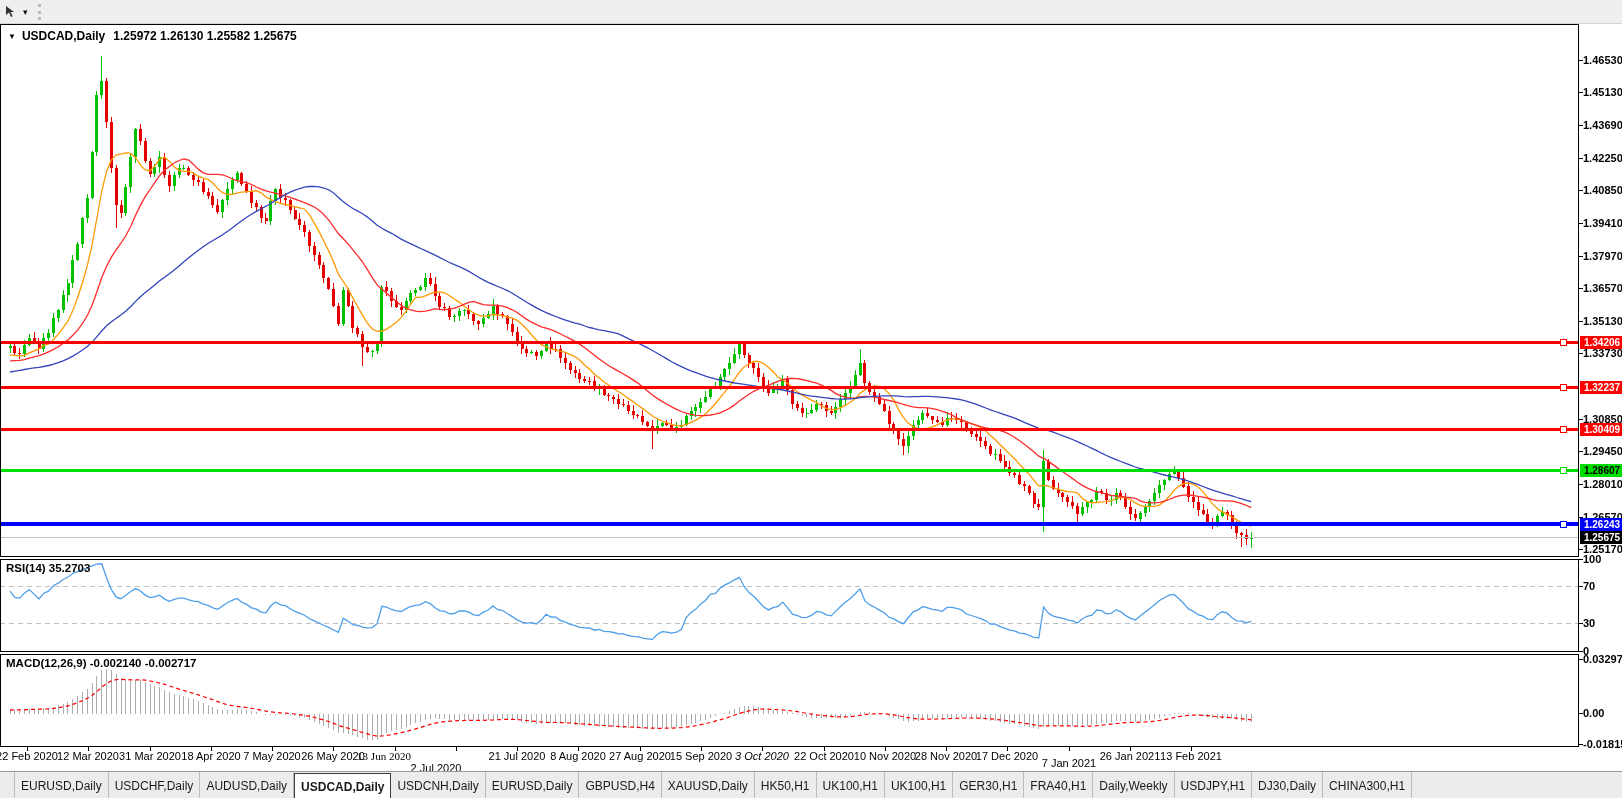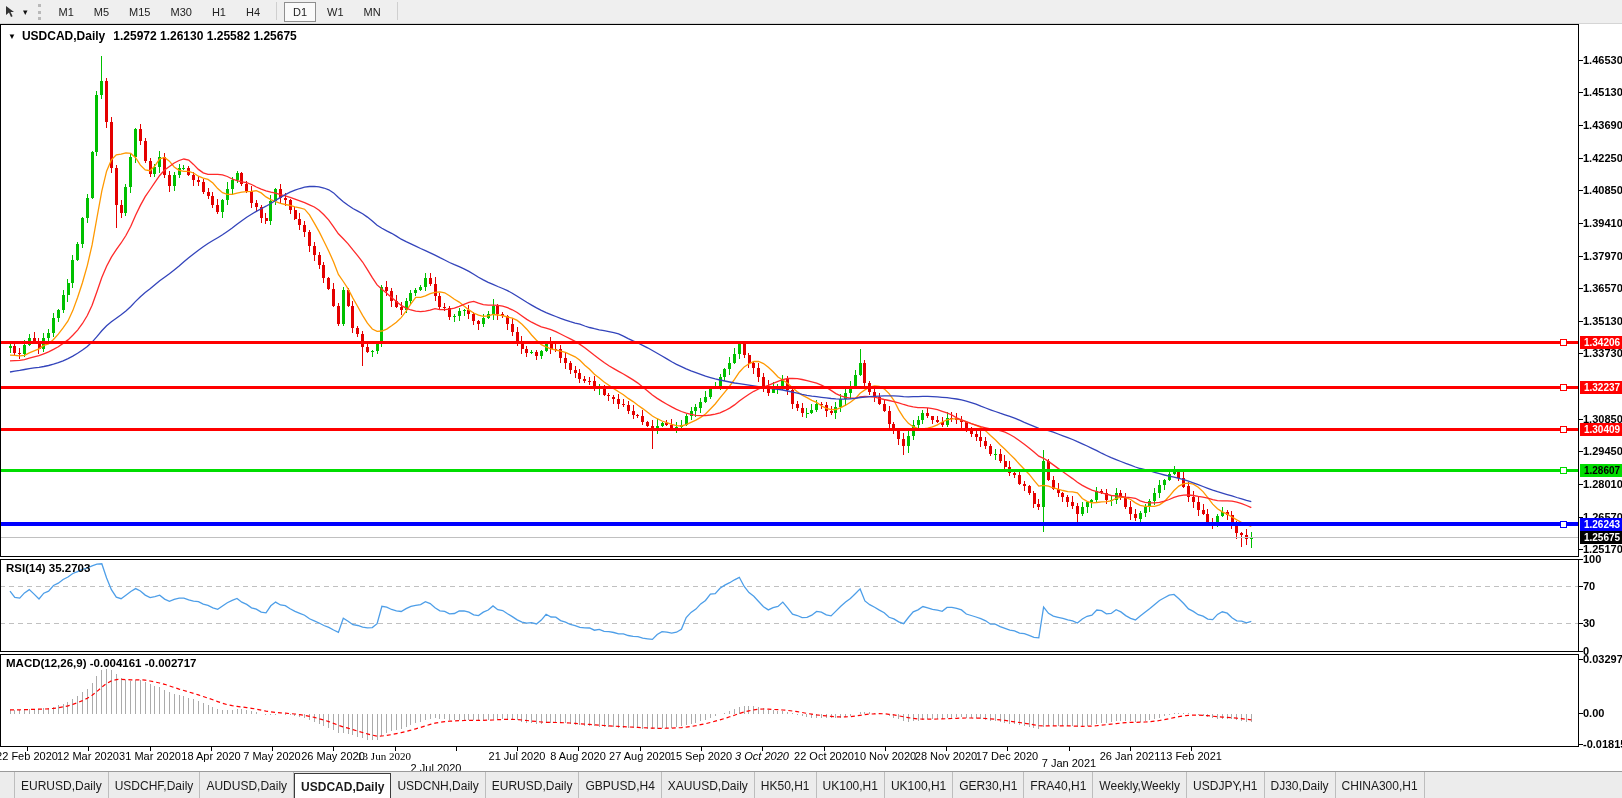--- a/index.html
+++ b/index.html
@@ -42,33 +42,20 @@
 <body>
 
 <div id="toolbar" class="abs">
   <div id="chart-mode">
     <svg width="14" height="14" viewBox="0 0 14 14" style="position:static">
       <path d="M2 1 L2 10 L5 7.5 L7 12 L8.6 11.2 L6.6 7 L10 7 Z" fill="#333"></path>
     </svg>
     <span class="caret">▾</span>
   </div>
   <div class="grip"></div>
-  <div id="tf-group1" style="display:flex;">
-      <div class="tf-btn">M1</div>
-      <div class="tf-btn">M5</div>
-      <div class="tf-btn">M15</div>
-      <div class="tf-btn">M30</div>
-      <div class="tf-btn">H1</div>
-      <div class="tf-btn">H4</div>
-      <div class="sep"></div>
-      <div class="tf-btn active">D1</div>
-      <div class="tf-btn">W1</div>
-      <div class="tf-btn">MN</div>
-      <div class="sep"></div>
-    </div>
 </div>
 
 <svg id="price-svg" width="1578" height="532" viewBox="0 24 1578 532" style="left:0;top:24px">
     <line x1="10" y1="344.2" x2="10" y2="352.5" stroke="#00C000" stroke-width="1" shape-rendering="crispEdges"></line>
     <rect x="8.5" y="345.6" width="3" height="2.7" fill="#00C000" shape-rendering="crispEdges"></rect>
     <line x1="14.83" y1="342.0" x2="14.83" y2="355.4" stroke="#E40000" stroke-width="1" shape-rendering="crispEdges"></line>
     <rect x="13.3" y="345.6" width="3" height="7.2" fill="#E40000" shape-rendering="crispEdges"></rect>
     <line x1="19.66" y1="347.5" x2="19.66" y2="358.7" stroke="#E40000" stroke-width="1" shape-rendering="crispEdges"></line>
     <rect x="18.2" y="352.7" width="3" height="1.0" fill="#E40000" shape-rendering="crispEdges"></rect>
     <line x1="24.490000000000002" y1="339.6" x2="24.490000000000002" y2="357.3" stroke="#00C000" stroke-width="1" shape-rendering="crispEdges"></line>
@@ -867,21 +854,21 @@
 <div id="rsi-border" class="abs panel-border"></div>
 <div id="macd-border" class="abs panel-border"></div>
 
 <div id="chart-title" class="abs">
   <span class="tri">▼</span>
   <span>USDCAD,Daily</span>
   <span class="num">1.25972 1.26130 1.25582 1.25675</span>
 </div>
 
 <div class="abs panel-label" style="left:6px;top:562px">RSI(14) 35.2703</div>
-<div class="abs panel-label" style="left:6px;top:657px">MACD(12,26,9) -0.004161 -0.002717</div>
+<div class="abs panel-label" style="left:6px;top:657px">MACD(12,26,9) -0.002140 -0.002717</div>
 
 <div id="right-axis">
     <div class="ydash" style="top: 60px;"></div>
     <div class="ytick" style="top: 54px;">1.46530</div>
     <div class="ydash" style="top: 92px;"></div>
     <div class="ytick" style="top: 86px;">1.45130</div>
     <div class="ydash" style="top: 125px;"></div>
     <div class="ytick" style="top: 119px;">1.43690</div>
     <div class="ydash" style="top: 158px;"></div>
     <div class="ytick" style="top: 152px;">1.42250</div>
@@ -978,17 +965,17 @@
     <div class="tab active">USDCAD,Daily</div>
     <div class="tab">USDCNH,Daily</div>
     <div class="tab">EURUSD,Daily</div>
     <div class="tab">GBPUSD,H4</div>
     <div class="tab">XAUUSD,Daily</div>
     <div class="tab">HK50,H1</div>
     <div class="tab">UK100,H1</div>
     <div class="tab">UK100,H1</div>
     <div class="tab">GER30,H1</div>
     <div class="tab">FRA40,H1</div>
-    <div class="tab">Weekly,Weekly</div>
+    <div class="tab">Daily,Weekly</div>
     <div class="tab">USDJPY,H1</div>
     <div class="tab">DJ30,Daily</div>
     <div class="tab">CHINA300,H1</div>
 </div>
 
 </body></html>

